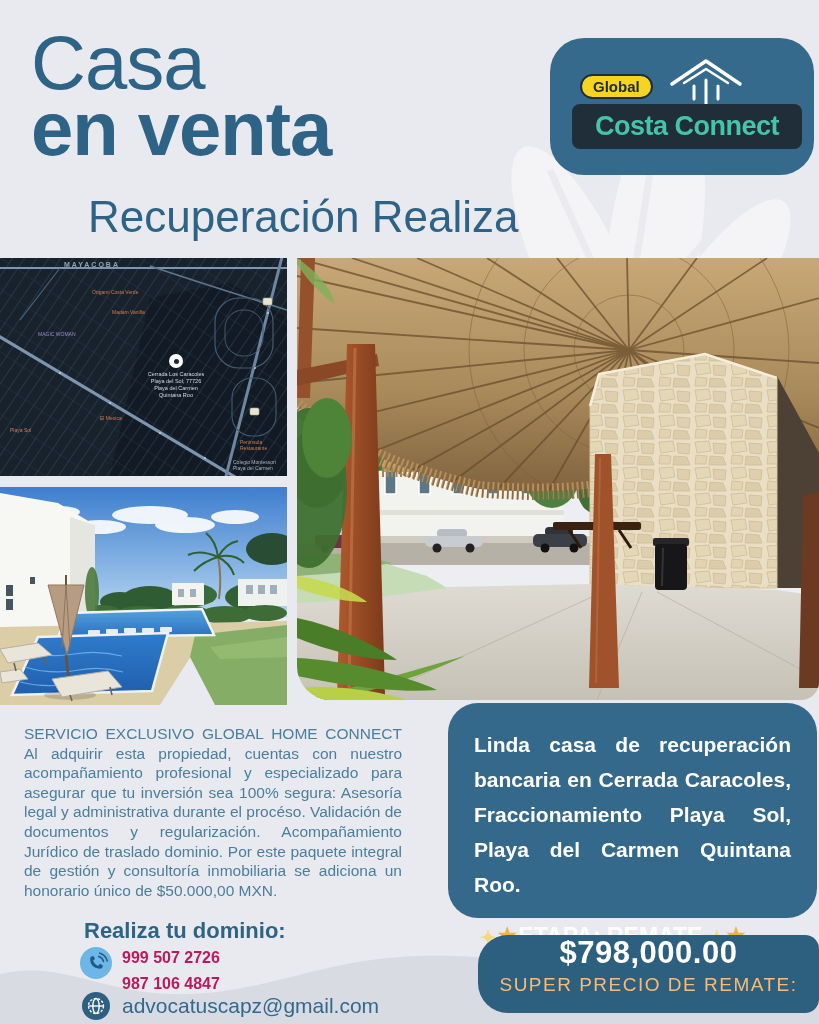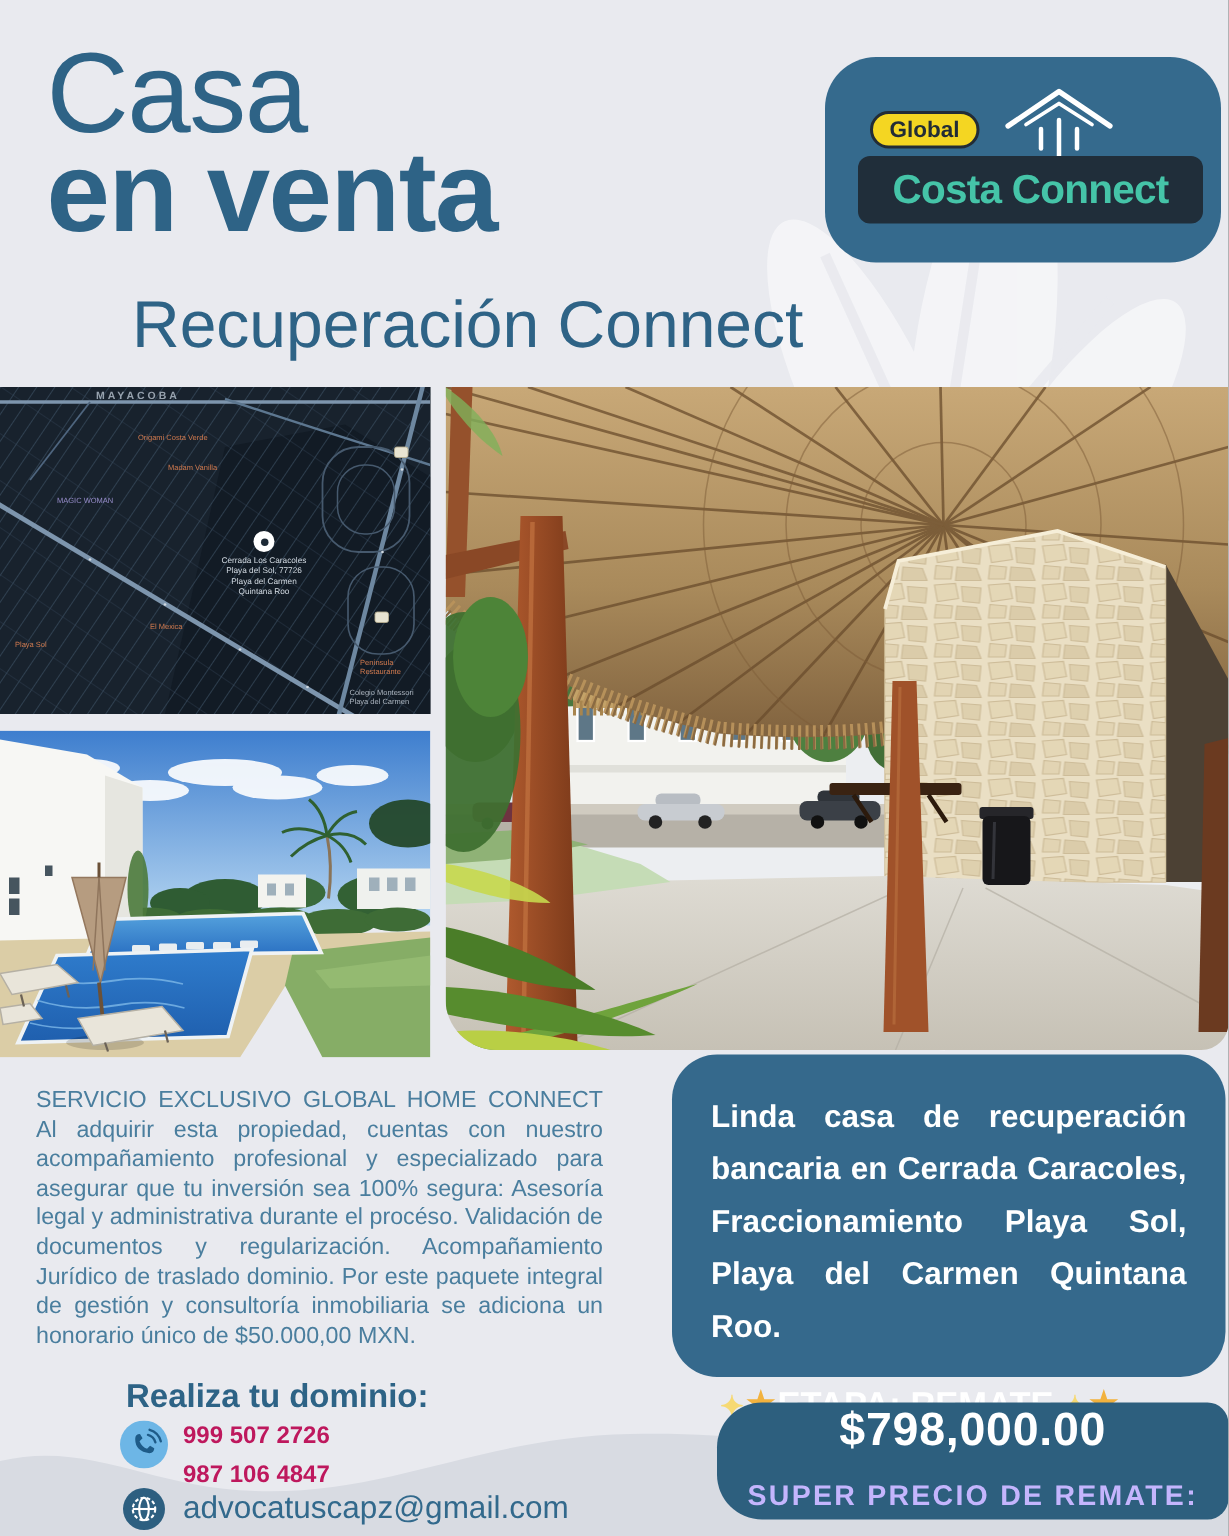--- a/index.html
+++ b/index.html
@@ -50,21 +50,21 @@
   .desc-box{position:absolute;left:448px;top:703px;width:369px;height:215px;background:#35698c;border-radius:30px;z-index:3;box-sizing:border-box;padding:24px 26px 0 26px;}
   .desc-box p{margin:0;color:#fff;font-size:21px;line-height:35px;font-weight:700;text-align:justify;}
   .stage{margin-top:19px;padding-left:6px;white-space:nowrap;}
   .stage .txt{color:#fff;font-size:23px;font-weight:800;}
   .stage .sparkle{color:#f6d973;font-size:19px;font-weight:700;}
   .stage .star{color:#f2b23e;font-size:25px;}
 
   
   .price-box{position:absolute;left:478px;top:935px;width:341px;height:78px;background:#2d5f7e;border-radius:30px 14px 14px 30px;z-index:3;display:flex;flex-direction:column;align-items:center;justify-content:flex-start;}
   .price-amount{color:#fff;font-size:31px;font-weight:800;letter-spacing:0.5px;}
-  .price-caption{color:#c4b5fd;font-size:19px;font-weight:700;letter-spacing:1.5px;margin-top:16px;}
+  .price-caption{color:#fdba74;font-size:19px;font-weight:400;letter-spacing:1.5px;margin-top:3px;}
 </style>
 </head>
 <body>
 
 <div class="canvas">
 
   <svg class="leaf" viewBox="0 0 400 640">
     <g fill="#ffffff" opacity="0.5">
       <ellipse cx="160" cy="190" rx="42" ry="135" transform="rotate(-25 160 190)"></ellipse>
       <ellipse cx="235" cy="160" rx="46" ry="150" transform="rotate(8 235 160)"></ellipse>
@@ -83,21 +83,21 @@
   </svg>
 
   <svg class="wave" viewBox="0 0 819 110" preserveAspectRatio="none">
     <path d="M0,60 C60,46 100,78 170,80 C260,83 320,44 420,42 C520,40 560,58 640,56 C720,54 770,64 819,58 L819,110 L0,110 Z" fill="#d8dbe2"></path>
   </svg>
 
   <h1 class="title" style="margin:0;">
     <span class="t1">Casa</span>
     <span class="t2">en venta</span>
   </h1>
-  <div class="subtitle">Recuperación Connect</div>
+  <div class="subtitle">Recuperación Realiza</div>
 
   <div class="logo-box">
     <svg class="logo-house" viewBox="0 0 76 54">
       <g stroke="#ffffff" fill="none" stroke-linecap="round" stroke-linejoin="round">
         <path d="M4,30 L38,7 L72,30" stroke-width="3.5"></path>
         <path d="M16,29 L38,15 L60,29" stroke-width="2.5"></path>
         <line x1="26" y1="32" x2="26" y2="45" stroke-width="3"></line>
         <line x1="38" y1="26" x2="38" y2="52" stroke-width="3"></line>
         <line x1="50" y1="32" x2="50" y2="45" stroke-width="3"></line>
       </g>

